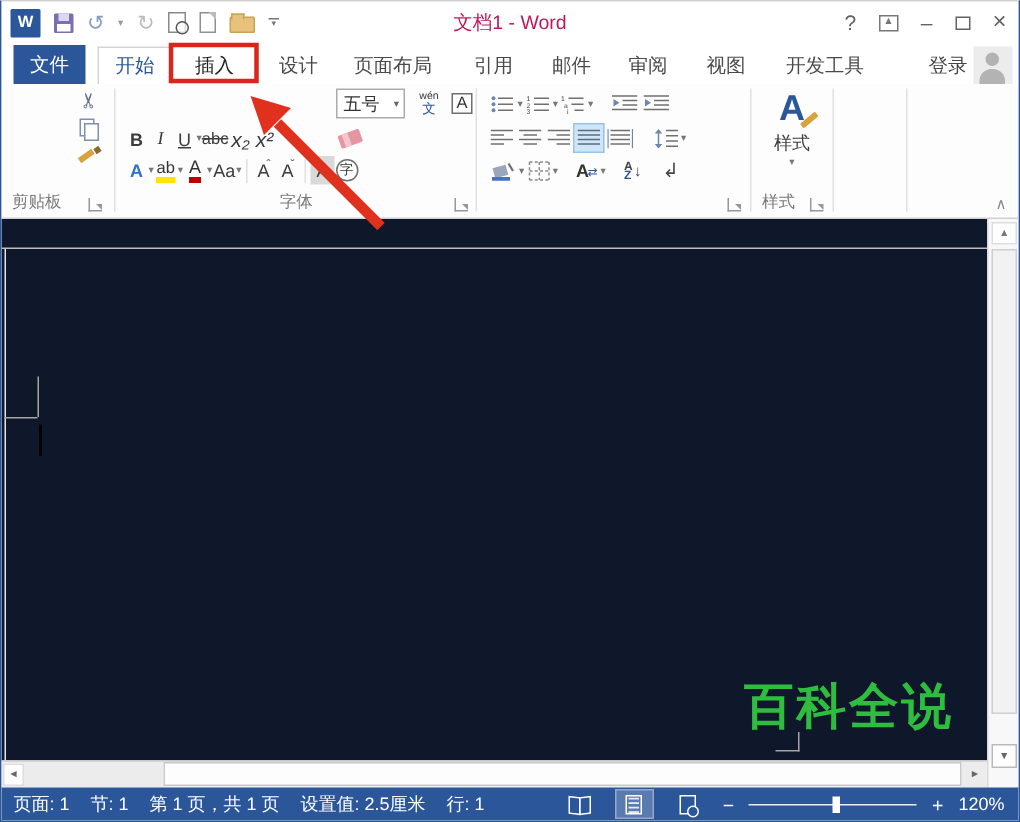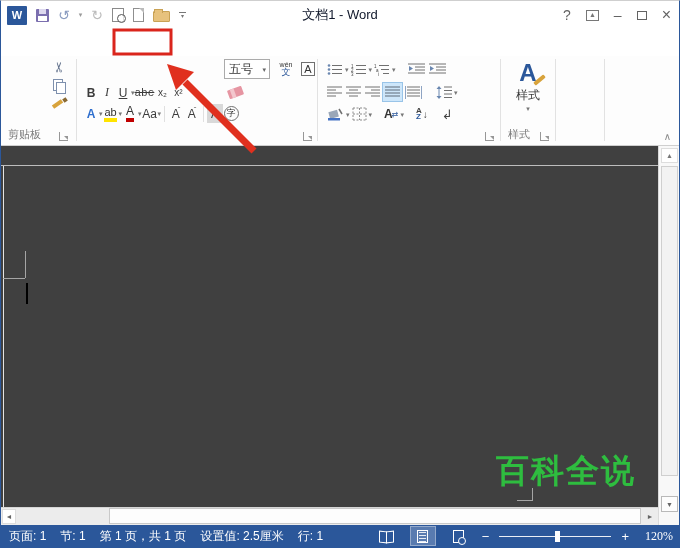--- a/index.html
+++ b/index.html
@@ -20,21 +20,21 @@
   .qat .dd-mini{font-size:7px;color:#9a9a9a;}
   .preview{position:relative;width:12px;height:14px;border:1px solid #8a8a8a;background:#fff;}
   .preview::after{content:"";position:absolute;right:-3px;bottom:-2px;width:7px;height:7px;border:1.5px solid #555;border-radius:50%;background:rgba(255,255,255,.7);}
   .newdoc{position:relative;width:11px;height:14px;border:1px solid #8f8f8f;background:#fff;}
   .newdoc::after{content:"";position:absolute;right:-1px;top:-1px;border-style:solid;border-width:0 5px 5px 0;border-color:transparent #bbb transparent transparent;}
   .folder{position:relative;width:17px;height:11px;background:#e7c27d;border:1px solid #c9a255;border-radius:1px;margin-top:3px;}
   .folder::before{content:"";position:absolute;left:0;top:-3px;width:7px;height:3px;background:#e7c27d;border:1px solid #c9a255;border-bottom:none;}
   .qat-more{display:flex;flex-direction:column;align-items:center;color:#777;}
   .qat-more .bar{width:7px;border-top:1px solid #777;margin-bottom:1px;}
   .qat-more .arr{font-size:6px;line-height:5px;}
-  .title{position:absolute;left:0;top:0;width:100%;height:28px;display:flex;align-items:center;justify-content:center;font-size:13px;color:#0f172a;pointer-events:none;}
+  .title{position:absolute;left:0;top:0;width:100%;height:28px;display:flex;align-items:center;justify-content:center;font-size:13px;color:#be185d;pointer-events:none;}
   .winctrl{position:absolute;right:8px;top:0;height:28px;display:flex;align-items:center;gap:15px;color:#636363;}
   .helpq{font-size:14px;}
   .ribopt{width:13px;height:11px;border:1px solid #777;display:flex;align-items:flex-start;justify-content:center;font-size:7px;line-height:8px;color:#777;}
   .minim{font-size:14px;line-height:10px;}
   .maxim{width:10px;height:9px;border:1px solid #636363;}
   .closex{font-size:16px;}
 
   
   .tabrow{position:absolute;left:0;top:28px;width:678px;height:27px;background:#fff;}
   .file-tab{position:absolute;left:8px;top:1px;width:48px;height:26px;background:#2b579a;color:#fff;font-size:13px;display:flex;align-items:center;justify-content:center;}
@@ -91,22 +91,22 @@
   .wen-top{font-size:7px;color:#333;}
   .wen-bot{font-size:9px;color:#2b579a;}
   .charborder{position:absolute;left:221px;top:3px;width:18px;height:20px;display:flex;align-items:center;justify-content:center;}
   .charborder span{border:1px solid #6f6f6f;font-size:11px;padding:0 2px;color:#333;}
   .frow{position:absolute;left:5px;display:flex;align-items:center;}
   .frowB{top:27px;}
   .frowC{top:48px;}
   .b-bold{font-weight:bold;}
   .b-italic{font-style:italic;font-family:"Liberation Serif",serif;}
   .b-under{text-decoration:underline;}
-  .b-strike{text-decoration:line-through;font-size:11px;font-family:Liberation Mono, monospace;}
-  .b-sub,.b-sup{font-size:10px;}
+  .b-strike{text-decoration:line-through;font-size:11px;}
+  .b-sub,.b-sup{font-size:14px;font-style:italic;}
   .eraser{position:relative;width:15px;height:9px;background:#e695a2;transform:rotate(-20deg);border-radius:1px;margin-left:42px;}
   .eraser::after{content:"";position:absolute;left:3px;top:0;width:4px;height:9px;background:#f3c6cd;}
   .fx-a{color:#2f6fce;font-weight:bold;}
   .hl{position:relative;font-size:11px;color:#333;}
   .hl u{text-decoration:none;border-bottom:4px solid #ffe400;}
   .fc{position:relative;font-size:12px;color:#333;border-bottom:4px solid #c00000;line-height:13px;}
   .supmark{font-size:8px;color:#555;margin-left:-2px;margin-top:-8px;}
   .ashade{background:#d9d9d9;padding:0 2px;}
   .zicircle{border:1px solid #6f6f6f;border-radius:50%;font-size:9px;width:15px;height:15px;display:flex;align-items:center;justify-content:center;color:#333;}
   .vsep{width:1px;height:16px;background:#e0e0e0;margin:0 3px;}
@@ -138,21 +138,21 @@
 
   
   .g-edit{left:556px;width:47px;}
   .edit-btn{position:absolute;left:5px;top:4px;width:37px;height:66px;display:flex;flex-direction:column;align-items:center;gap:2px;}
   .binoc-box{width:33px;height:28px;border:1px solid #d2d2d2;background:#fff;display:flex;align-items:center;justify-content:center;gap:1px;}
   .binoc-box i{width:9px;height:11px;border:2px solid #4e4e4e;border-radius:3px;}
   .edit-label{font-size:12px;color:#3c3c3c;}
   .collapse{position:absolute;right:8px;bottom:3px;font-size:10px;color:#8a8a8a;}
 
   
-  .docarea{position:absolute;left:0;top:145px;width:657px;height:361px;background:#404040;}
+  .docarea{position:absolute;left:0;top:145px;width:657px;height:361px;background:#0f172a;}
   .pagetopline{position:absolute;left:0;top:19px;width:657px;height:1px;background:#bdbdbd;}
   .pageleftline{position:absolute;left:2px;top:20px;width:1px;height:341px;background:#e4e4e4;}
   .cropmark-tl-v{position:absolute;left:24px;top:105px;width:1px;height:27px;background:#a5a5a5;}
   .cropmark-tl-h{position:absolute;left:2px;top:132px;width:22px;height:1px;background:#a5a5a5;}
   .cropmark-br{position:absolute;left:516px;top:342px;width:16px;height:13px;border-right:1px solid #a5a5a5;border-bottom:1px solid #a5a5a5;}
   .caret{position:absolute;left:25px;top:137px;width:2px;height:21px;background:#000;}
   .wm-title{position:absolute;left:495px;top:303px;font-size:33px;font-weight:bold;color:#2ebd3f;letter-spacing:2px;white-space:nowrap;}
   .wm-sub{position:absolute;left:507px;top:344px;font-size:17px;color:#b5b5b5;letter-spacing:2px;white-space:nowrap;}
 
   
@@ -177,21 +177,21 @@
   .ic-book::before,.ic-book::after{content:"";position:absolute;top:0;width:6px;height:10px;border:1px solid #fff;background:transparent;}
   .ic-book::before{left:0;transform:skewY(6deg);}
   .ic-book::after{right:0;transform:skewY(-6deg);}
   .ic-page{width:11px;height:13px;border:1px solid #fff;background:repeating-linear-gradient(to bottom,transparent 0 2px,rgba(255,255,255,.85) 2px 3px);background-size:7px 3px;background-position:1px 2px;background-repeat:repeat-y;}
   .ic-web{position:relative;width:11px;height:13px;border:1px solid #fff;}
   .ic-web::after{content:"";position:absolute;right:-3px;bottom:-3px;width:6px;height:6px;border:1px solid #fff;border-radius:50%;background:#2b579a;}
   .zoom-minus,.zoom-plus{font-size:13px;line-height:1;}
   .zoom-track{position:relative;width:112px;height:12px;}
   .zoom-track::before{content:"";position:absolute;left:0;right:0;top:6px;height:1px;background:rgba(255,255,255,.9);}
   .zoom-thumb{position:absolute;left:50%;top:1px;width:5px;height:11px;background:#fff;}
-  .zoom-pct{min-width:34px;text-align:right;font-family:Liberation Serif, serif;}
+  .zoom-pct{min-width:34px;}
 
   
   .overlay{position:absolute;left:0;top:0;width:680px;height:548px;pointer-events:none;z-index:50;}
 </style>
 </head>
 <body>
 
 <div class="window">
 
   <div class="titlebar">
@@ -212,20 +212,34 @@
     <div class="title">文档1 - Word</div>
     <div class="winctrl">
       <span class="helpq">?</span>
       <span class="ribopt">▲</span>
       <span class="minim">–</span>
       <span class="maxim"></span>
       <span class="closex">×</span>
     </div>
   </div>
 
+  <div class="tabrow">
+    <div class="file-tab">文件</div>
+    <div class="tab active t0">开始</div>
+    <div class="tab t1">插入</div>
+    <div class="tab t2">设计</div>
+    <div class="tab t3">页面布局</div>
+    <div class="tab t4">引用</div>
+    <div class="tab t5">邮件</div>
+    <div class="tab t6">审阅</div>
+    <div class="tab t7">视图</div>
+    <div class="tab t8">开发工具</div>
+    <div class="signin">登录</div>
+    <div class="avatar"></div>
+  </div>
 
   <div class="ribbon">
 
     <div class="group g-clip">
       <div class="clipcol">
         <span class="scissors">✂</span>
         <div class="copy-ic"></div>
         <div class="brush"></div>
       </div>
       <div class="glabel" style="text-align:left;padding-left:7px;">剪贴板</div>
@@ -276,20 +290,21 @@
         <span class="rb">
             <span>A</span>
             <span class="supmark">ˇ</span>
           </span>
         <span class="vsep"></span>
         <span class="rb ashade">A</span>
         <span class="rb">
             <span class="zicircle">字</span>
           </span>
       </div>
+      <div class="glabel">字体</div>
       <div class="launcher" style="left:225px;"></div>
     </div>
     <div class="gsep" style="left:316px;"></div>
 
     <div class="group g-para">
       <div class="prow prowA">
         <span class="pbtn">
           <svg class="licon" width="16" height="13" viewBox="0 0 16 13">
               <circle cx="2" cy="2.5" r="1.3" fill="#6a87b0"></circle>
               <circle cx="2" cy="6.5" r="1.3" fill="#6a87b0"></circle>

